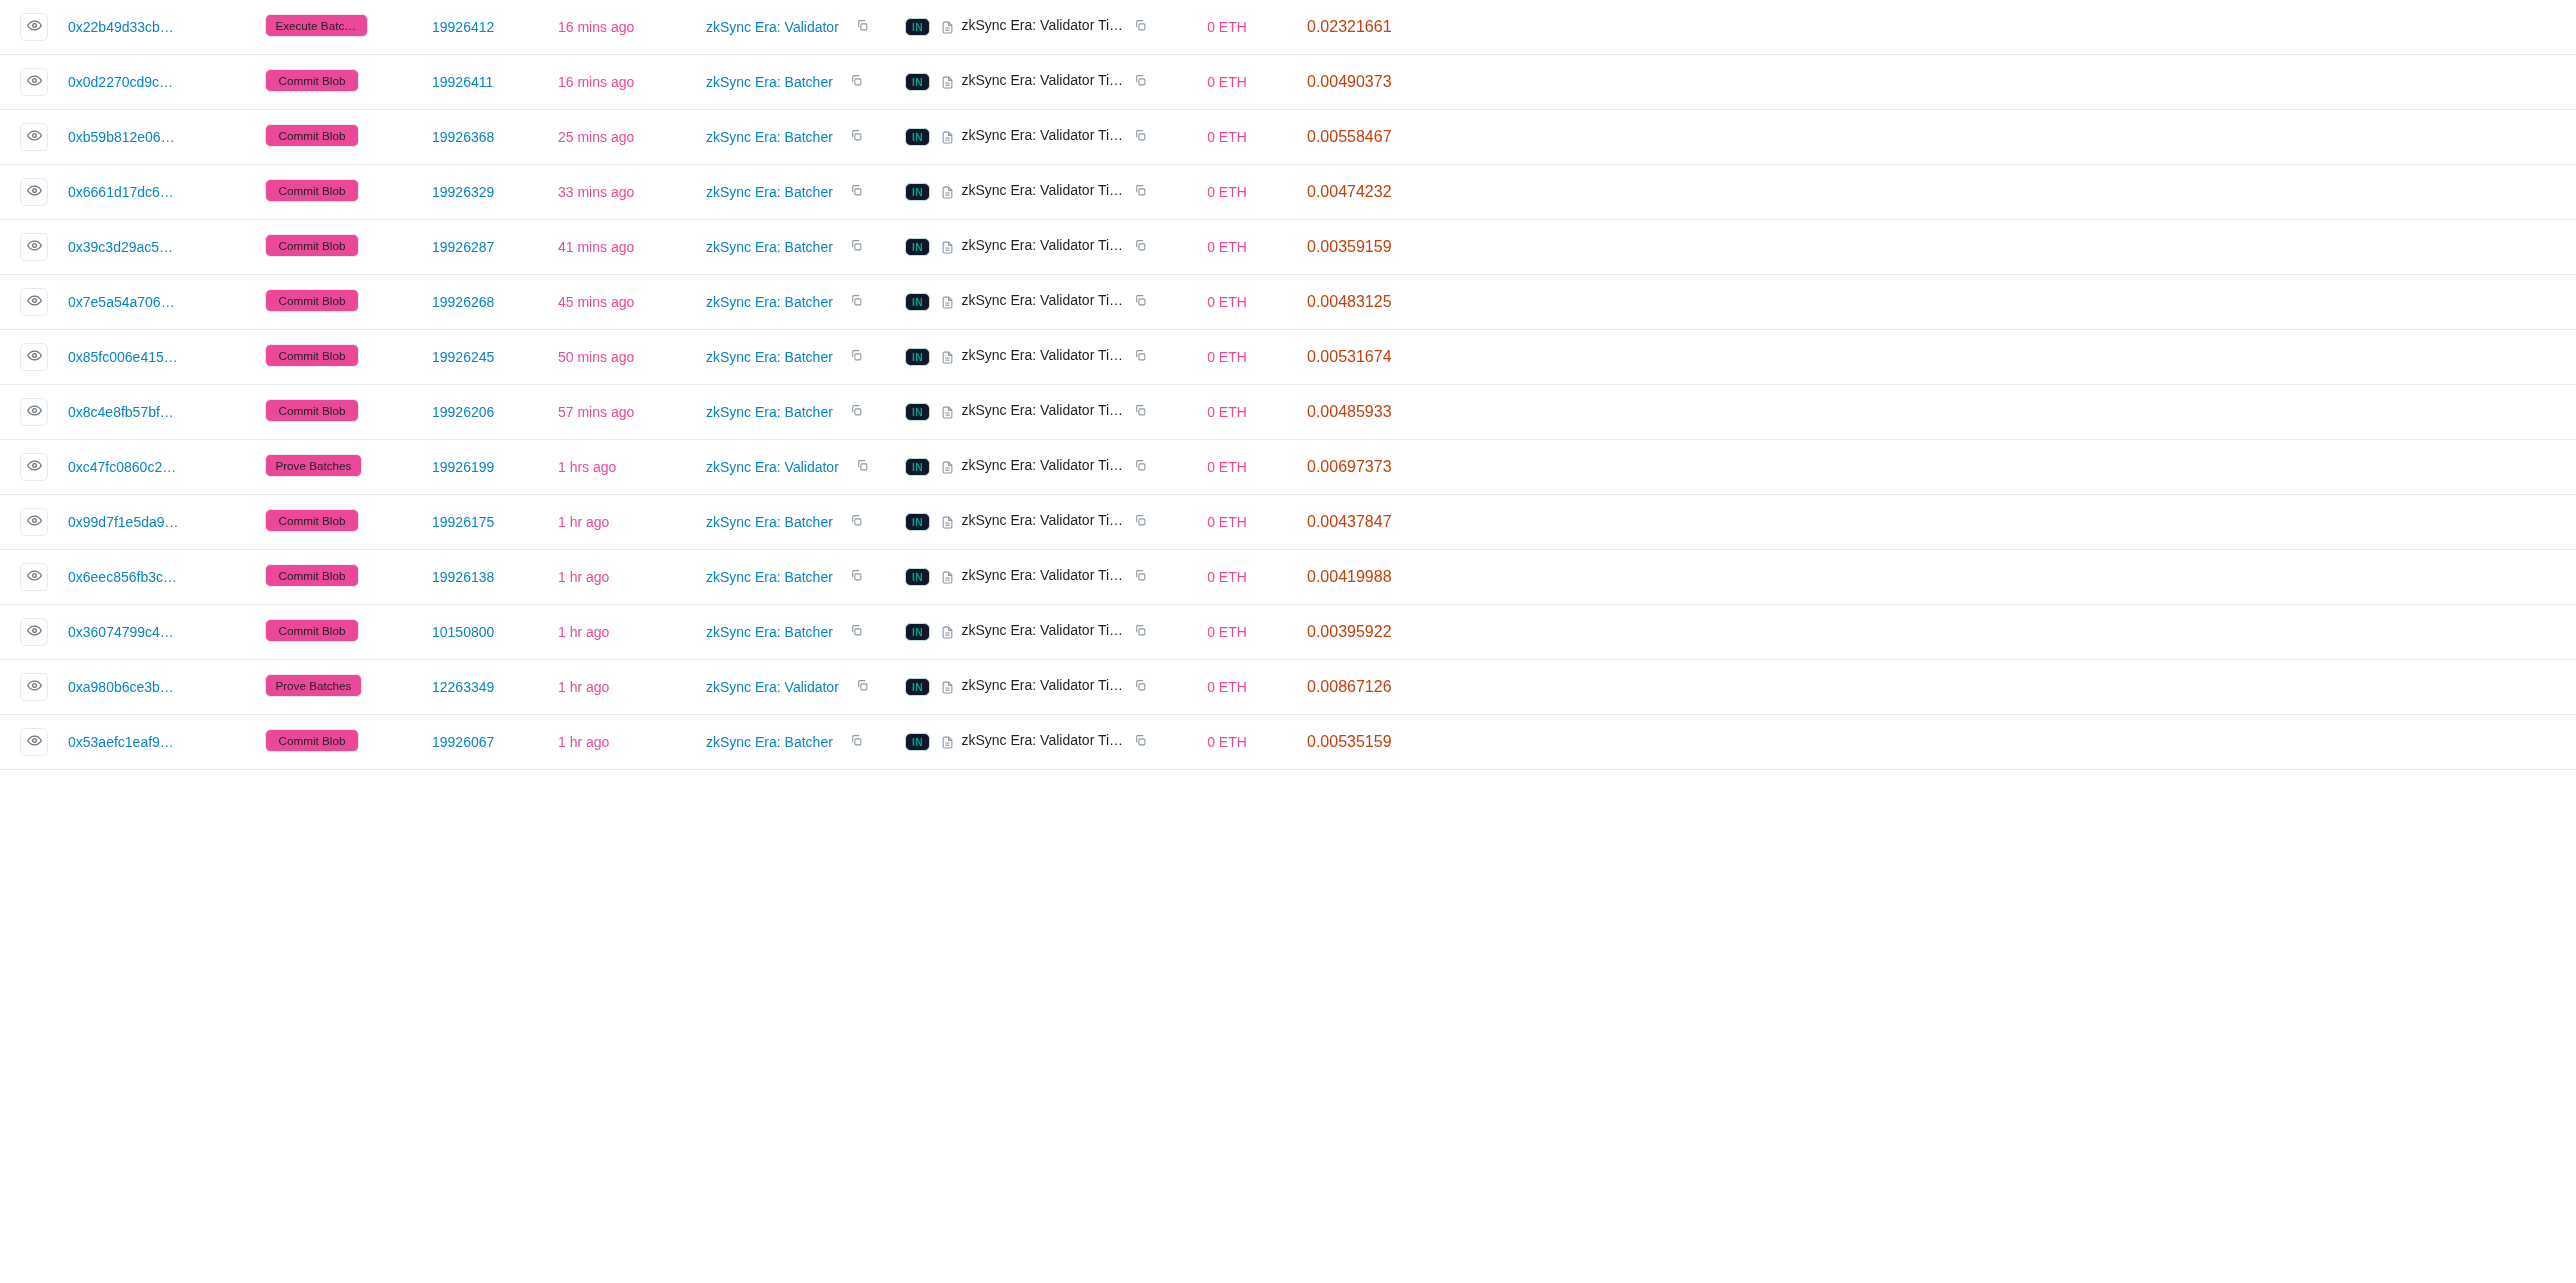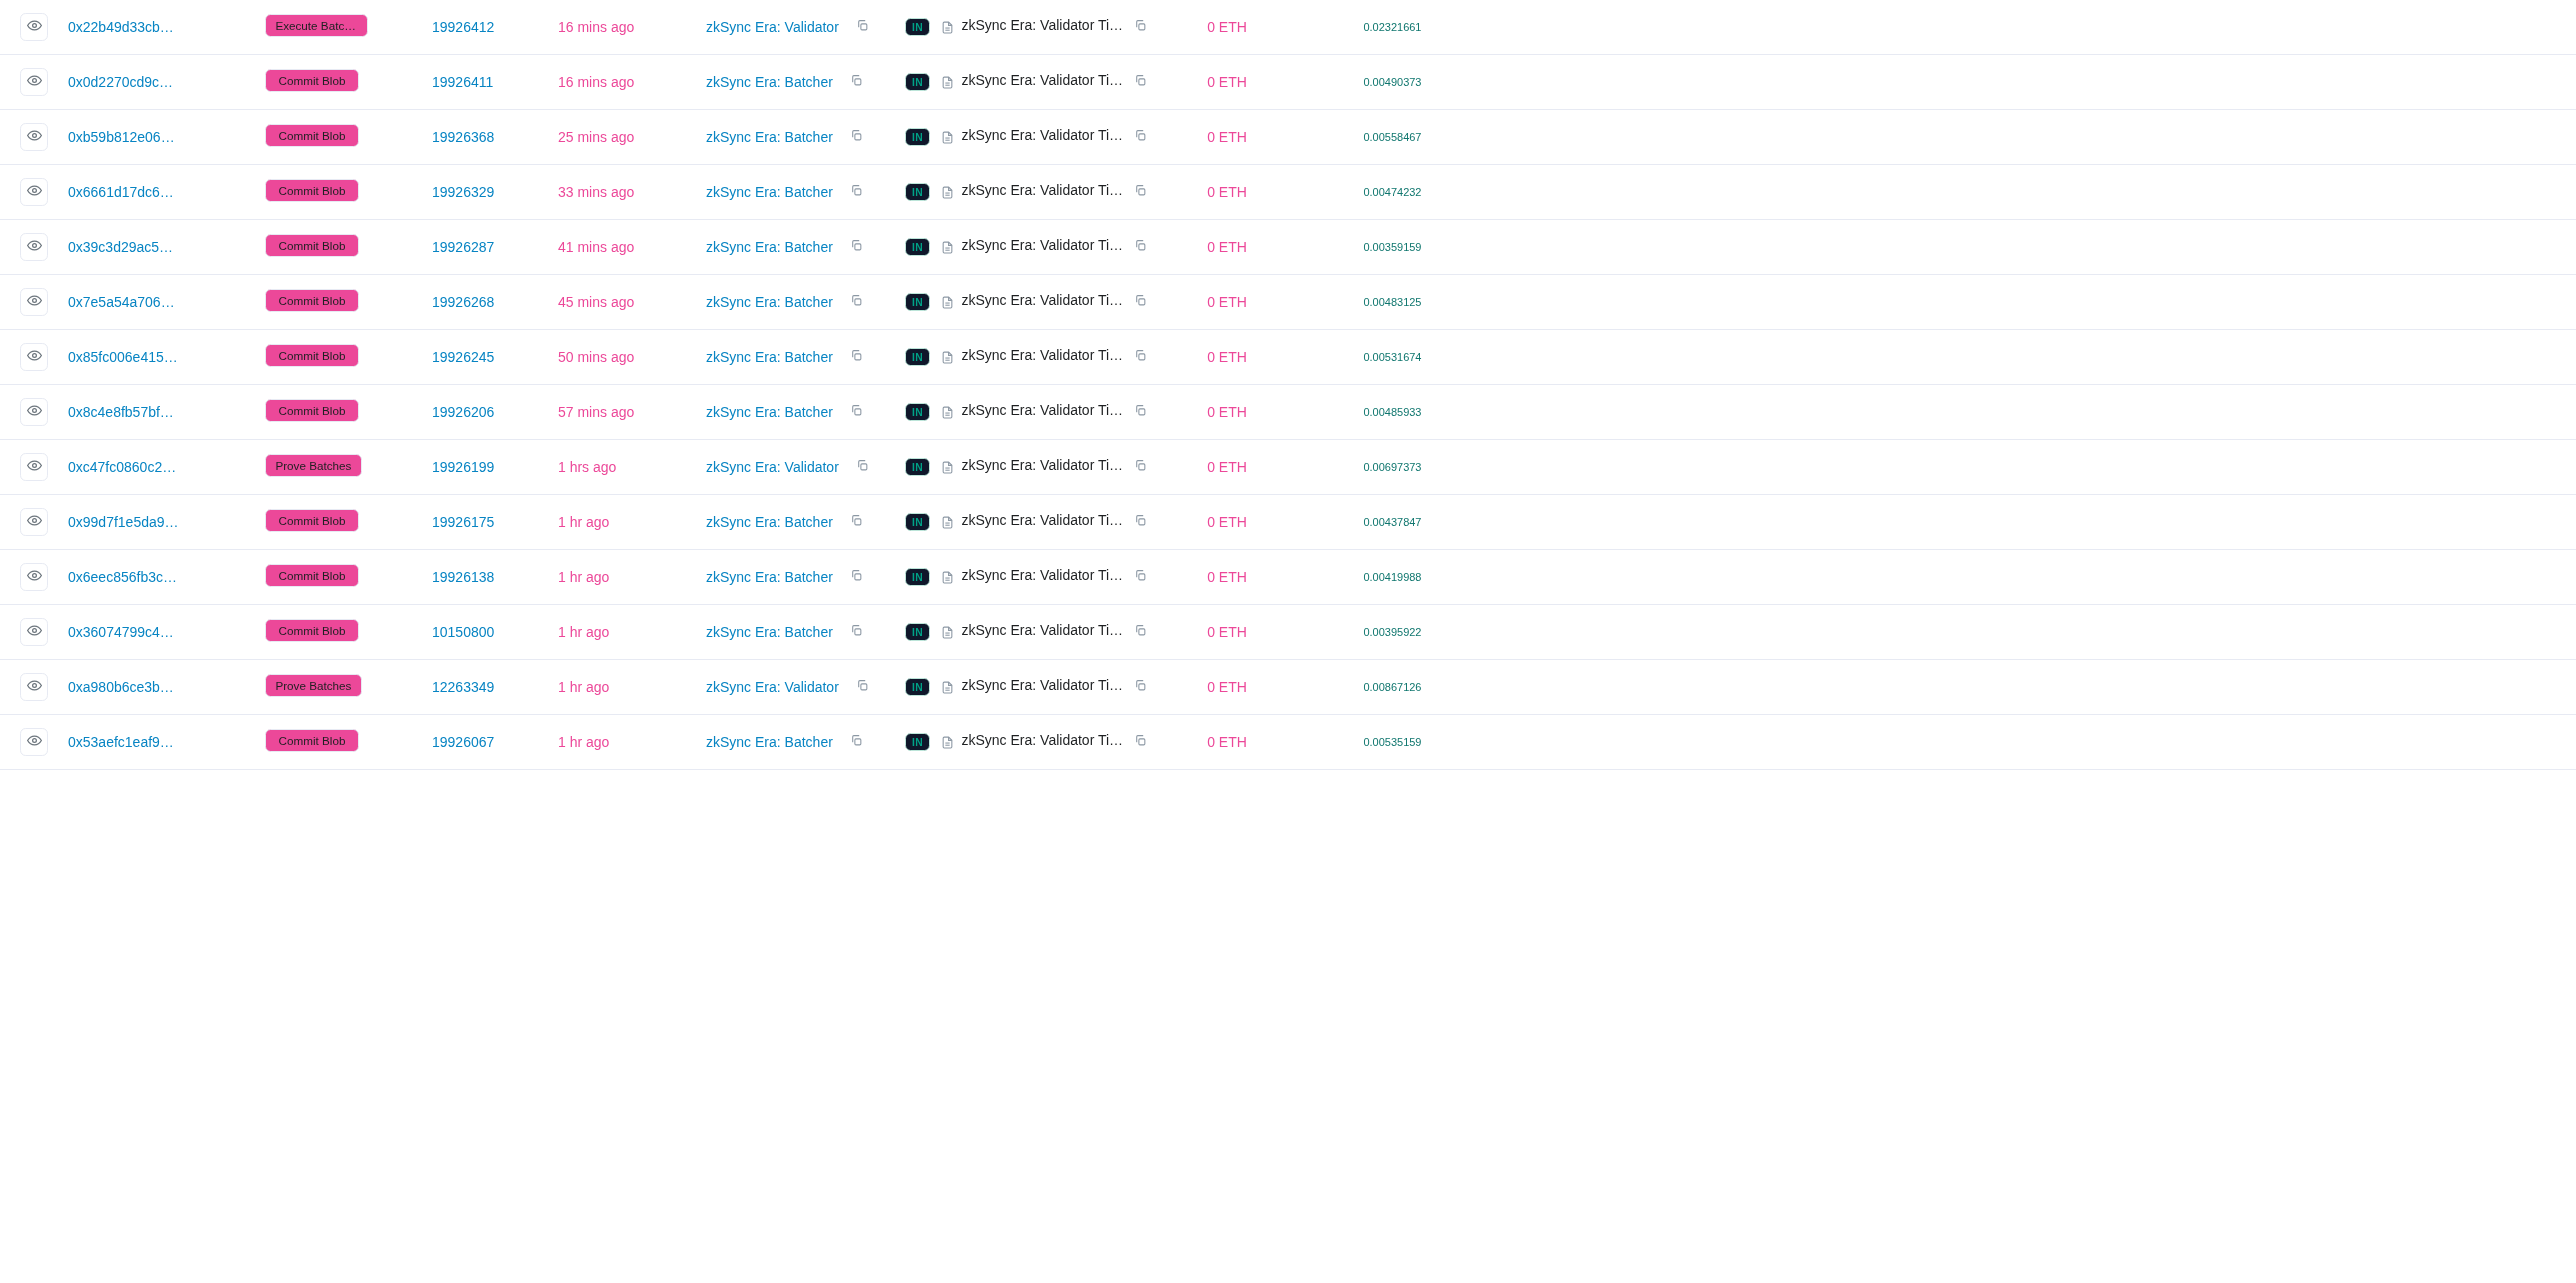--- a/index.html
+++ b/index.html
@@ -19,21 +19,21 @@
   }
   .col-eye { flex: 0 0 68px; display:flex; justify-content:center; }
   .col-hash { flex: 0 0 197px; }
   .col-method { flex: 0 0 167px; }
   .col-block { flex: 0 0 126px; }
   .col-age { flex: 0 0 148px; }
   .col-from { flex: 0 0 188px; display:flex; align-items:center; gap:13px; }
   .col-dir { flex: 0 0 47px; display:flex; justify-content:center; }
   .col-to { flex: 0 0 225px; display:flex; gap:7.5px; }
   .col-val { flex: 0 0 141px; text-align:center; padding-right:19px; }
-  .col-fee { flex: 0 0 122px; text-align:right; color:#0f766e; font-size:11px; padding-right:7.5px; }
+  .col-fee { flex: 0 0 122px; color:#c2410c; font-size:16px; padding-right:7.5px; }
 
   .eye-btn {
     width: 28px; height: 28px;
     border: 0.9px solid #e7eaf3;
     border-radius: 5.6px;
     background:#fff;
     display:flex; align-items:center; justify-content:center;
     cursor:pointer;
   }
   .eye-btn svg { width:15px; height:15px; stroke:#6c757d; fill:none; stroke-width:2; }

